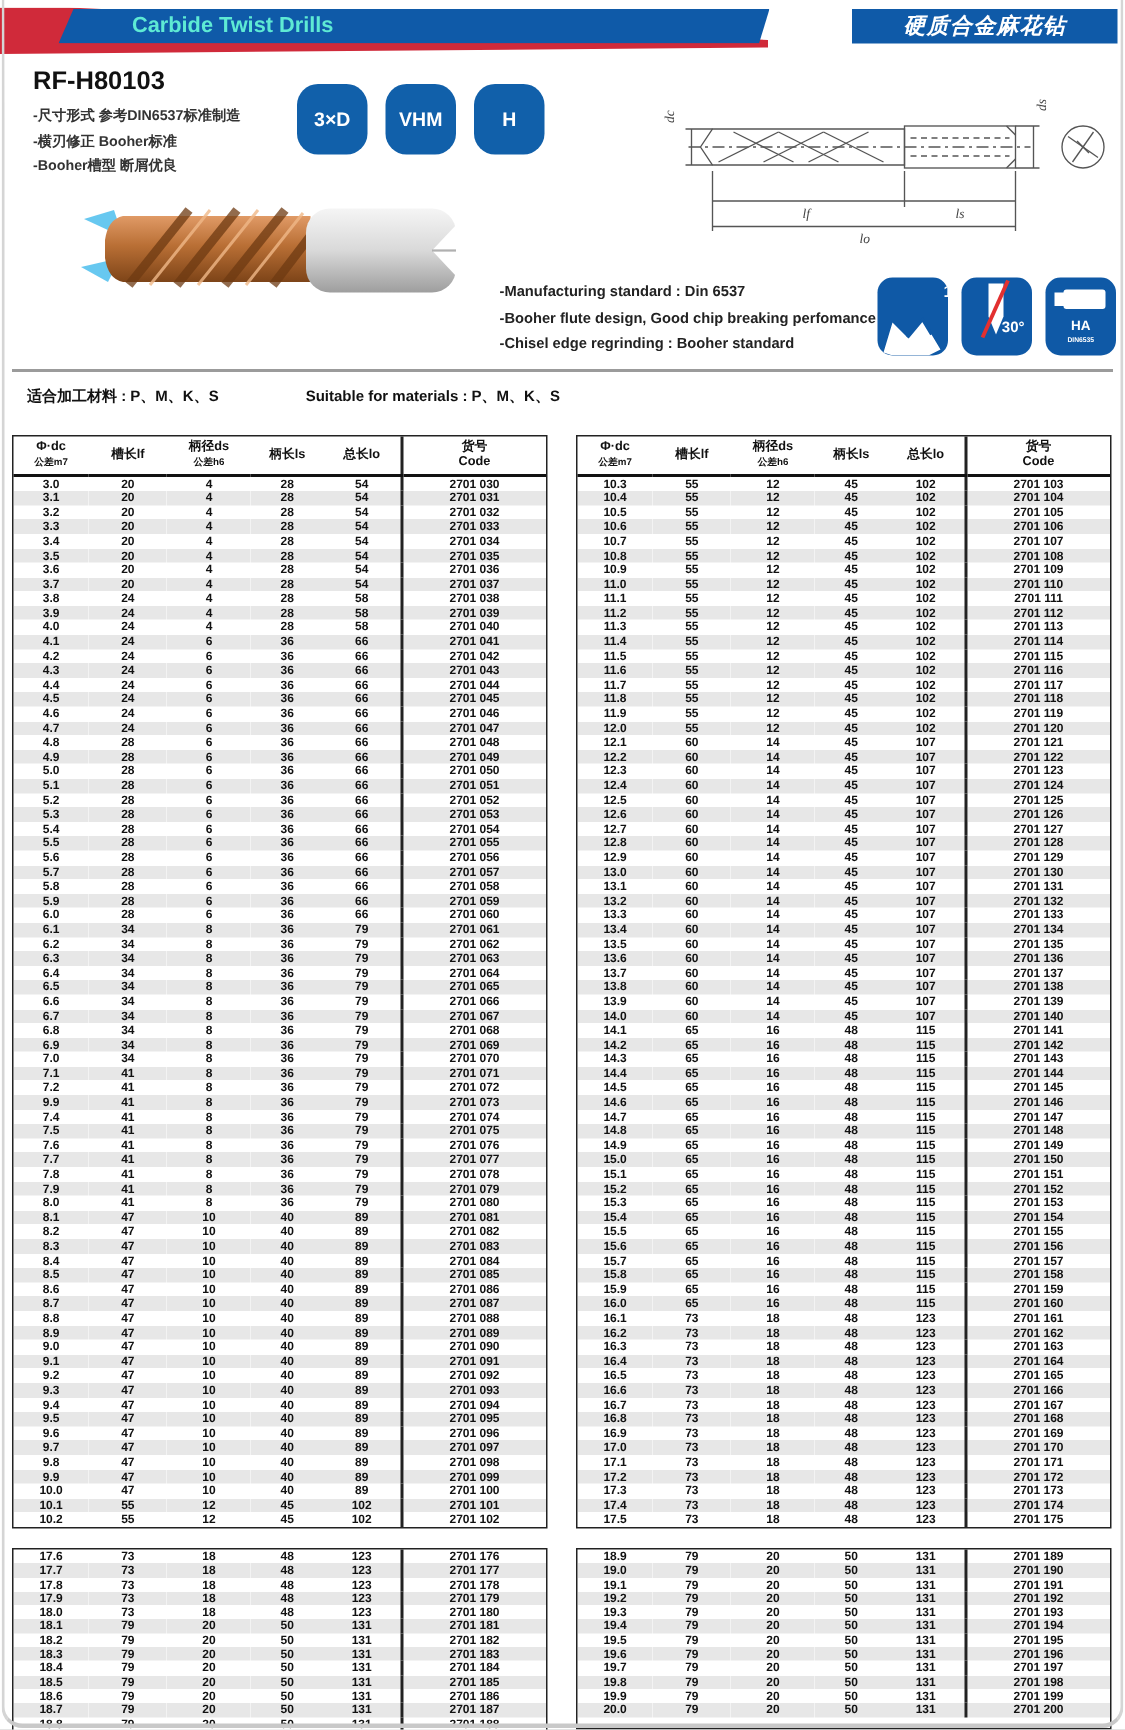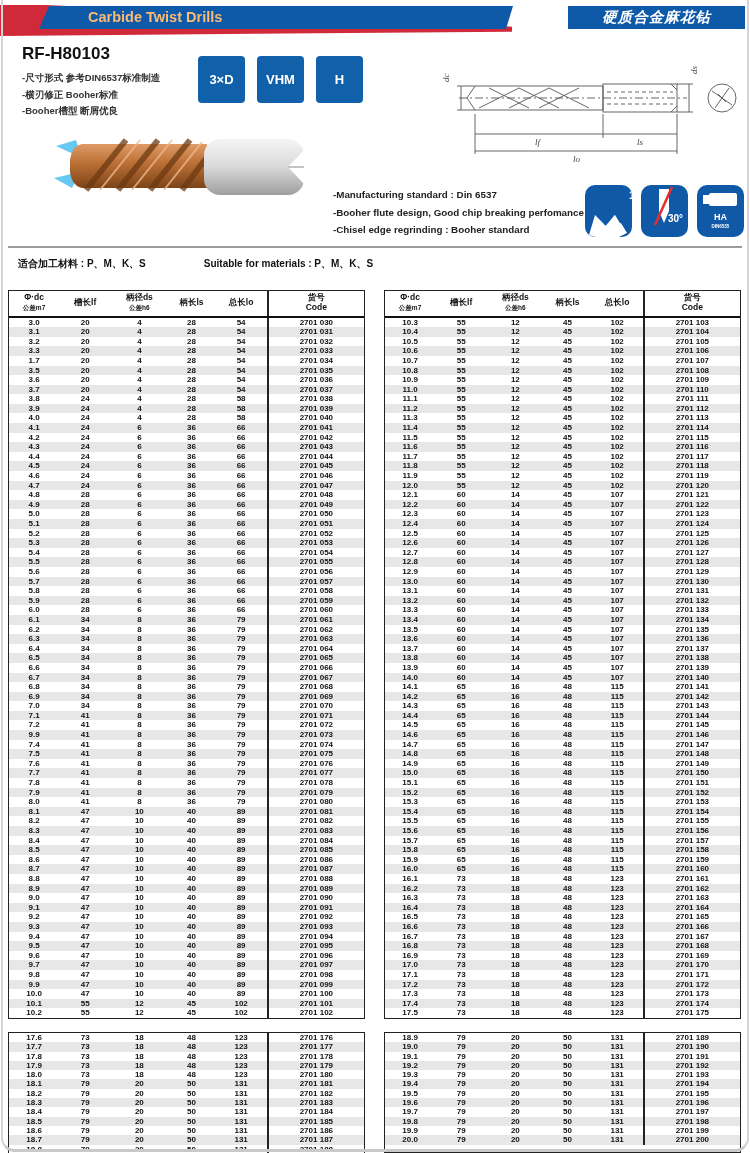--- a/index.html
+++ b/index.html
@@ -18,34 +18,34 @@
   
   .red-ribbon {
     position:absolute; left:0; top:5px; width:512px; height:31px;
     background:#d02a3a;
     clip-path:polygon(0 0, 9% 0, 100% 70%, 100% 86%, 0 100%);
   }
   .blue-bar {
     position:absolute; left:33px; top:6px; width:480px; height:23px;
     background:#0f5aa8;
     clip-path:polygon(16px 0, 100% 0, calc(100% - 7px) 100%, 6px 100%);
-    color:#fdba74; font-weight:bold; font-size:14.5px; line-height:23px;
+    color:#5eead4; font-weight:bold; font-size:14.5px; line-height:23px;
     padding-left:55px;
   }
   .blue-box-right {
     position:absolute; left:568px; top:6px; width:177px; height:23px;
     background:#0f5aa8; color:#fff; font-weight:bold; font-size:14.5px;
     display:flex; align-items:center; justify-content:center; letter-spacing:1px;font-style:italic;
   }
   
   .model { position:absolute; left:22px; top:44px; font-size:17px; font-weight:bold; color:#111; }
   .bullets { position:absolute; left:22px; top:70px; font-size:9.5px; color:#333; line-height:16.5px; font-weight:bold; }
   .badges { position:absolute; left:198px; top:56px; display:flex; gap:12px; }
   .badge {
-    width:47px; height:47px; background:#1160aa; border-radius:4px;
+    width:47px; height:47px; background:#1160aa; border-radius:14px;
     color:#fff; font-weight:bold; font-size:13px;
     display:flex; align-items:center; justify-content:center;
   }
   
   .tech-drawing { position:absolute; left:435px; top:48px; }
   .drill-photo  { position:absolute; left:52px;  top:132px; }
   
   .features { position:absolute; left:333px; top:186px; font-size:9.8px; color:#222; line-height:17.5px; font-weight:bold; }
   .tiles { position:absolute; left:585px; top:185px; display:flex; gap:9px; }
   .tile { width:47px; height:52px; background:#0f59a6; border-radius:10px; position:relative; color:#fff; overflow:hidden; }
@@ -280,21 +280,21 @@
         </tr>
         <tr>
           <td>3.3</td>
           <td>20</td>
           <td>4</td>
           <td>28</td>
           <td>54</td>
           <td class="code-col">2701 033</td>
         </tr>
         <tr>
-          <td>1.7</td>
+          <td>3.4</td>
           <td>20</td>
           <td>4</td>
           <td>28</td>
           <td>54</td>
           <td class="code-col">2701 034</td>
         </tr>
         <tr>
           <td>3.5</td>
           <td>20</td>
           <td>4</td>

